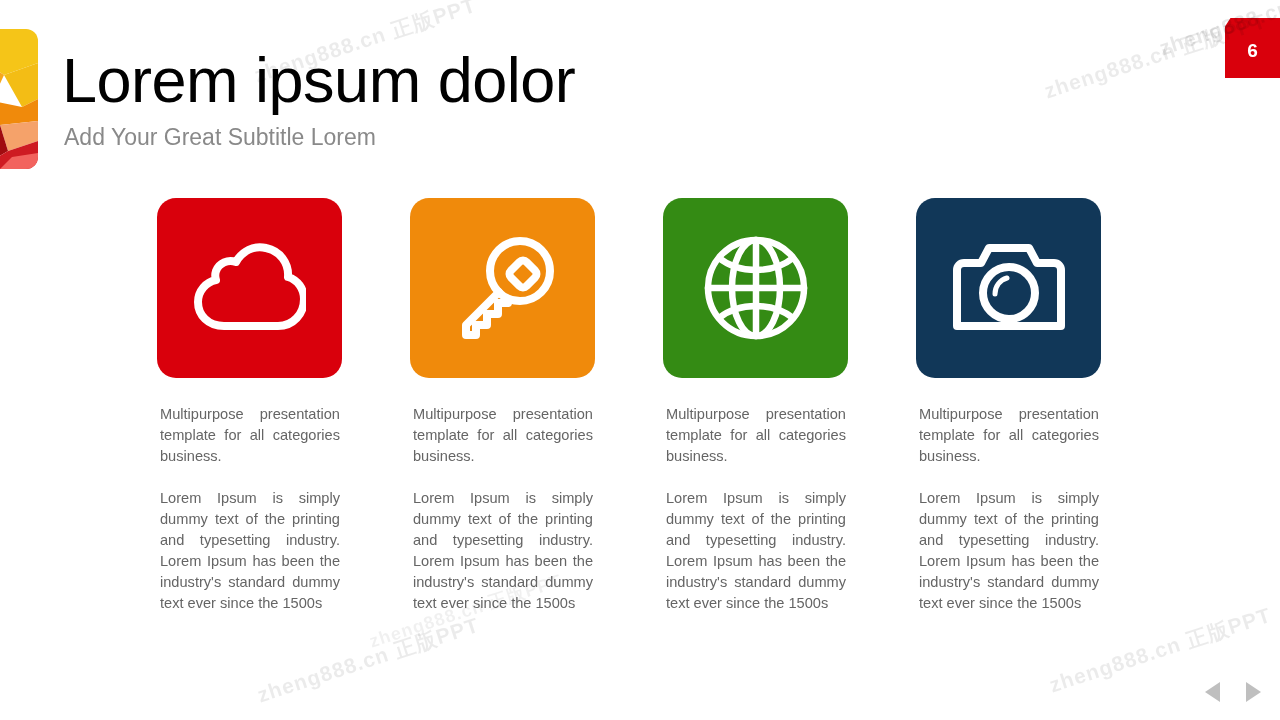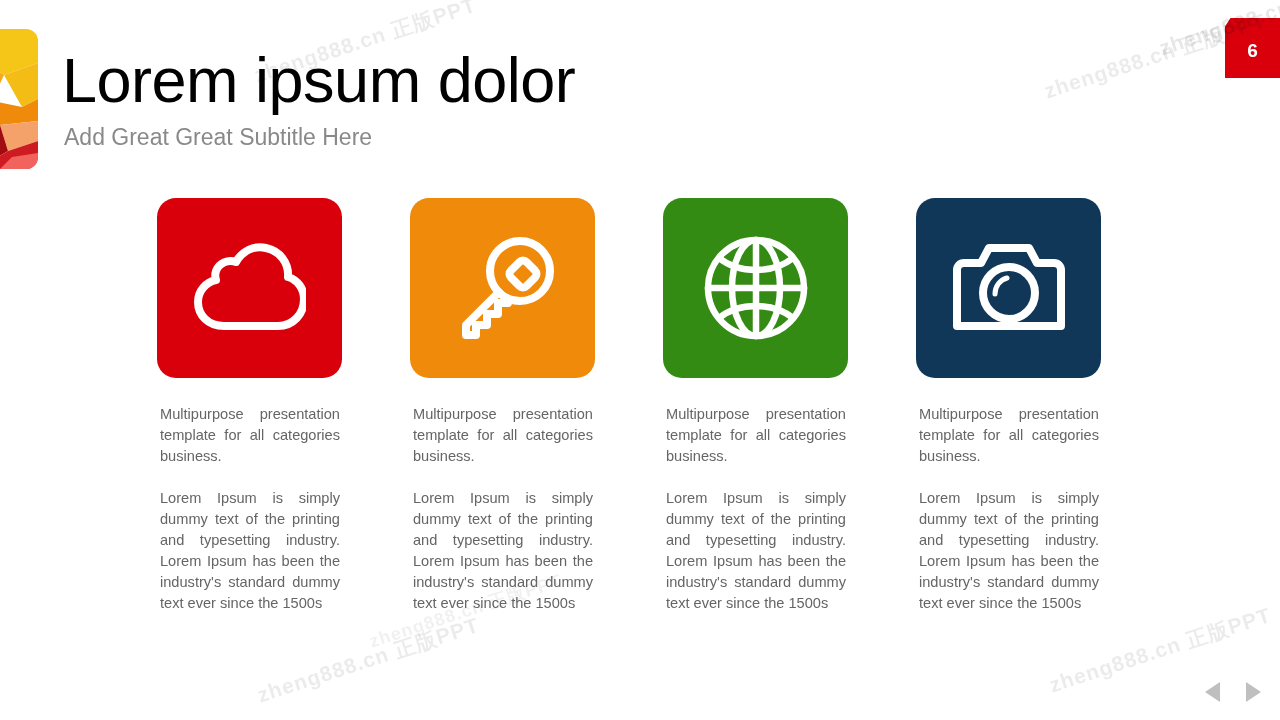--- a/index.html
+++ b/index.html
@@ -162,21 +162,21 @@
     <polygon points="34,128 60,124 60,140 22,140" fill="#F2635E"></polygon>
   </svg>
 </div>
 
 <div class="slide-badge">
   <div class="shape"></div>
   <div class="num">6</div>
 </div>
 
 <div class="title">Lorem ipsum dolor</div>
-<div class="subtitle">Add Great Great Subtitle Here</div>
+<div class="subtitle">Add Your Great Subtitle Lorem</div>
 
 <div class="columns">
 
   <div class="column">
     <div class="tile" style="background:#D9000C">
       <span>
         <svg width="112" height="92" viewBox="0 0 112 92">
           <path d="M30 84 C14 84 4 73 4 60 C4 49 12 40 22 38 C21 35 21 32 22 29
                    C25 21 34 17 42 20 C48 9 60 3 72 6 C86 9 95 21 94 35
                    C104 38 110 47 110 57 C110 72 99 84 84 84 Z" fill="none" stroke="#ffffff" stroke-width="8" stroke-linejoin="round" stroke-linecap="round"></path>

